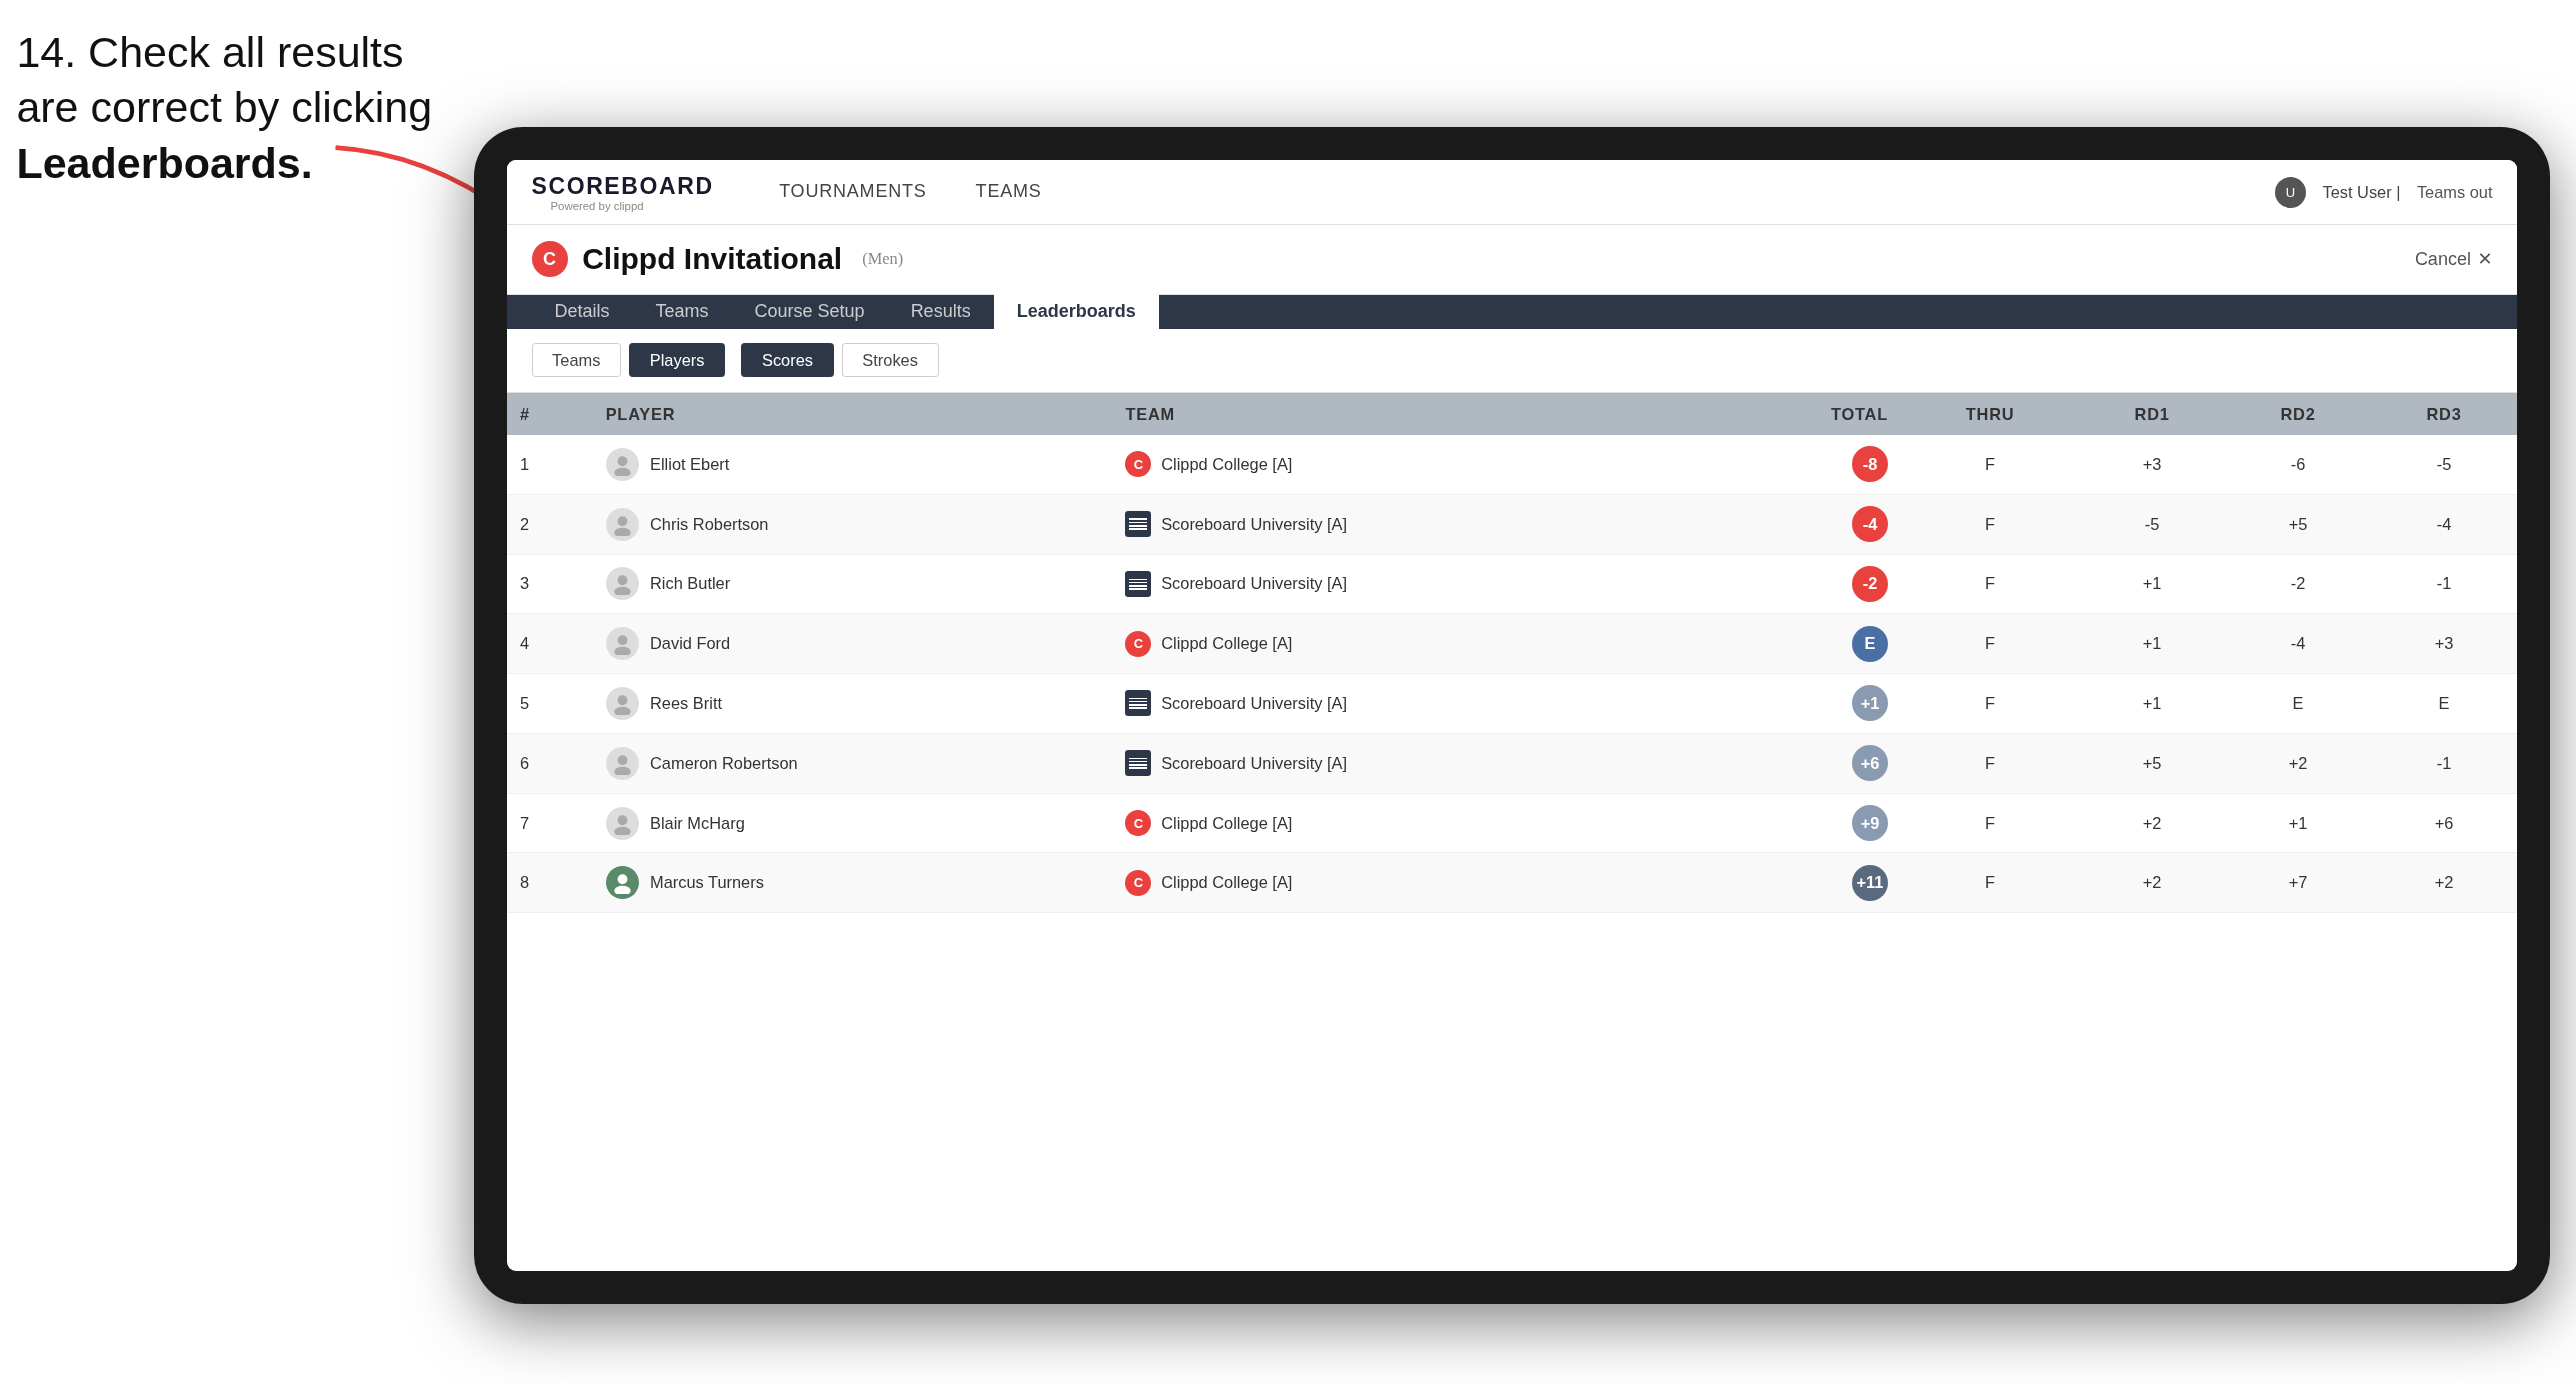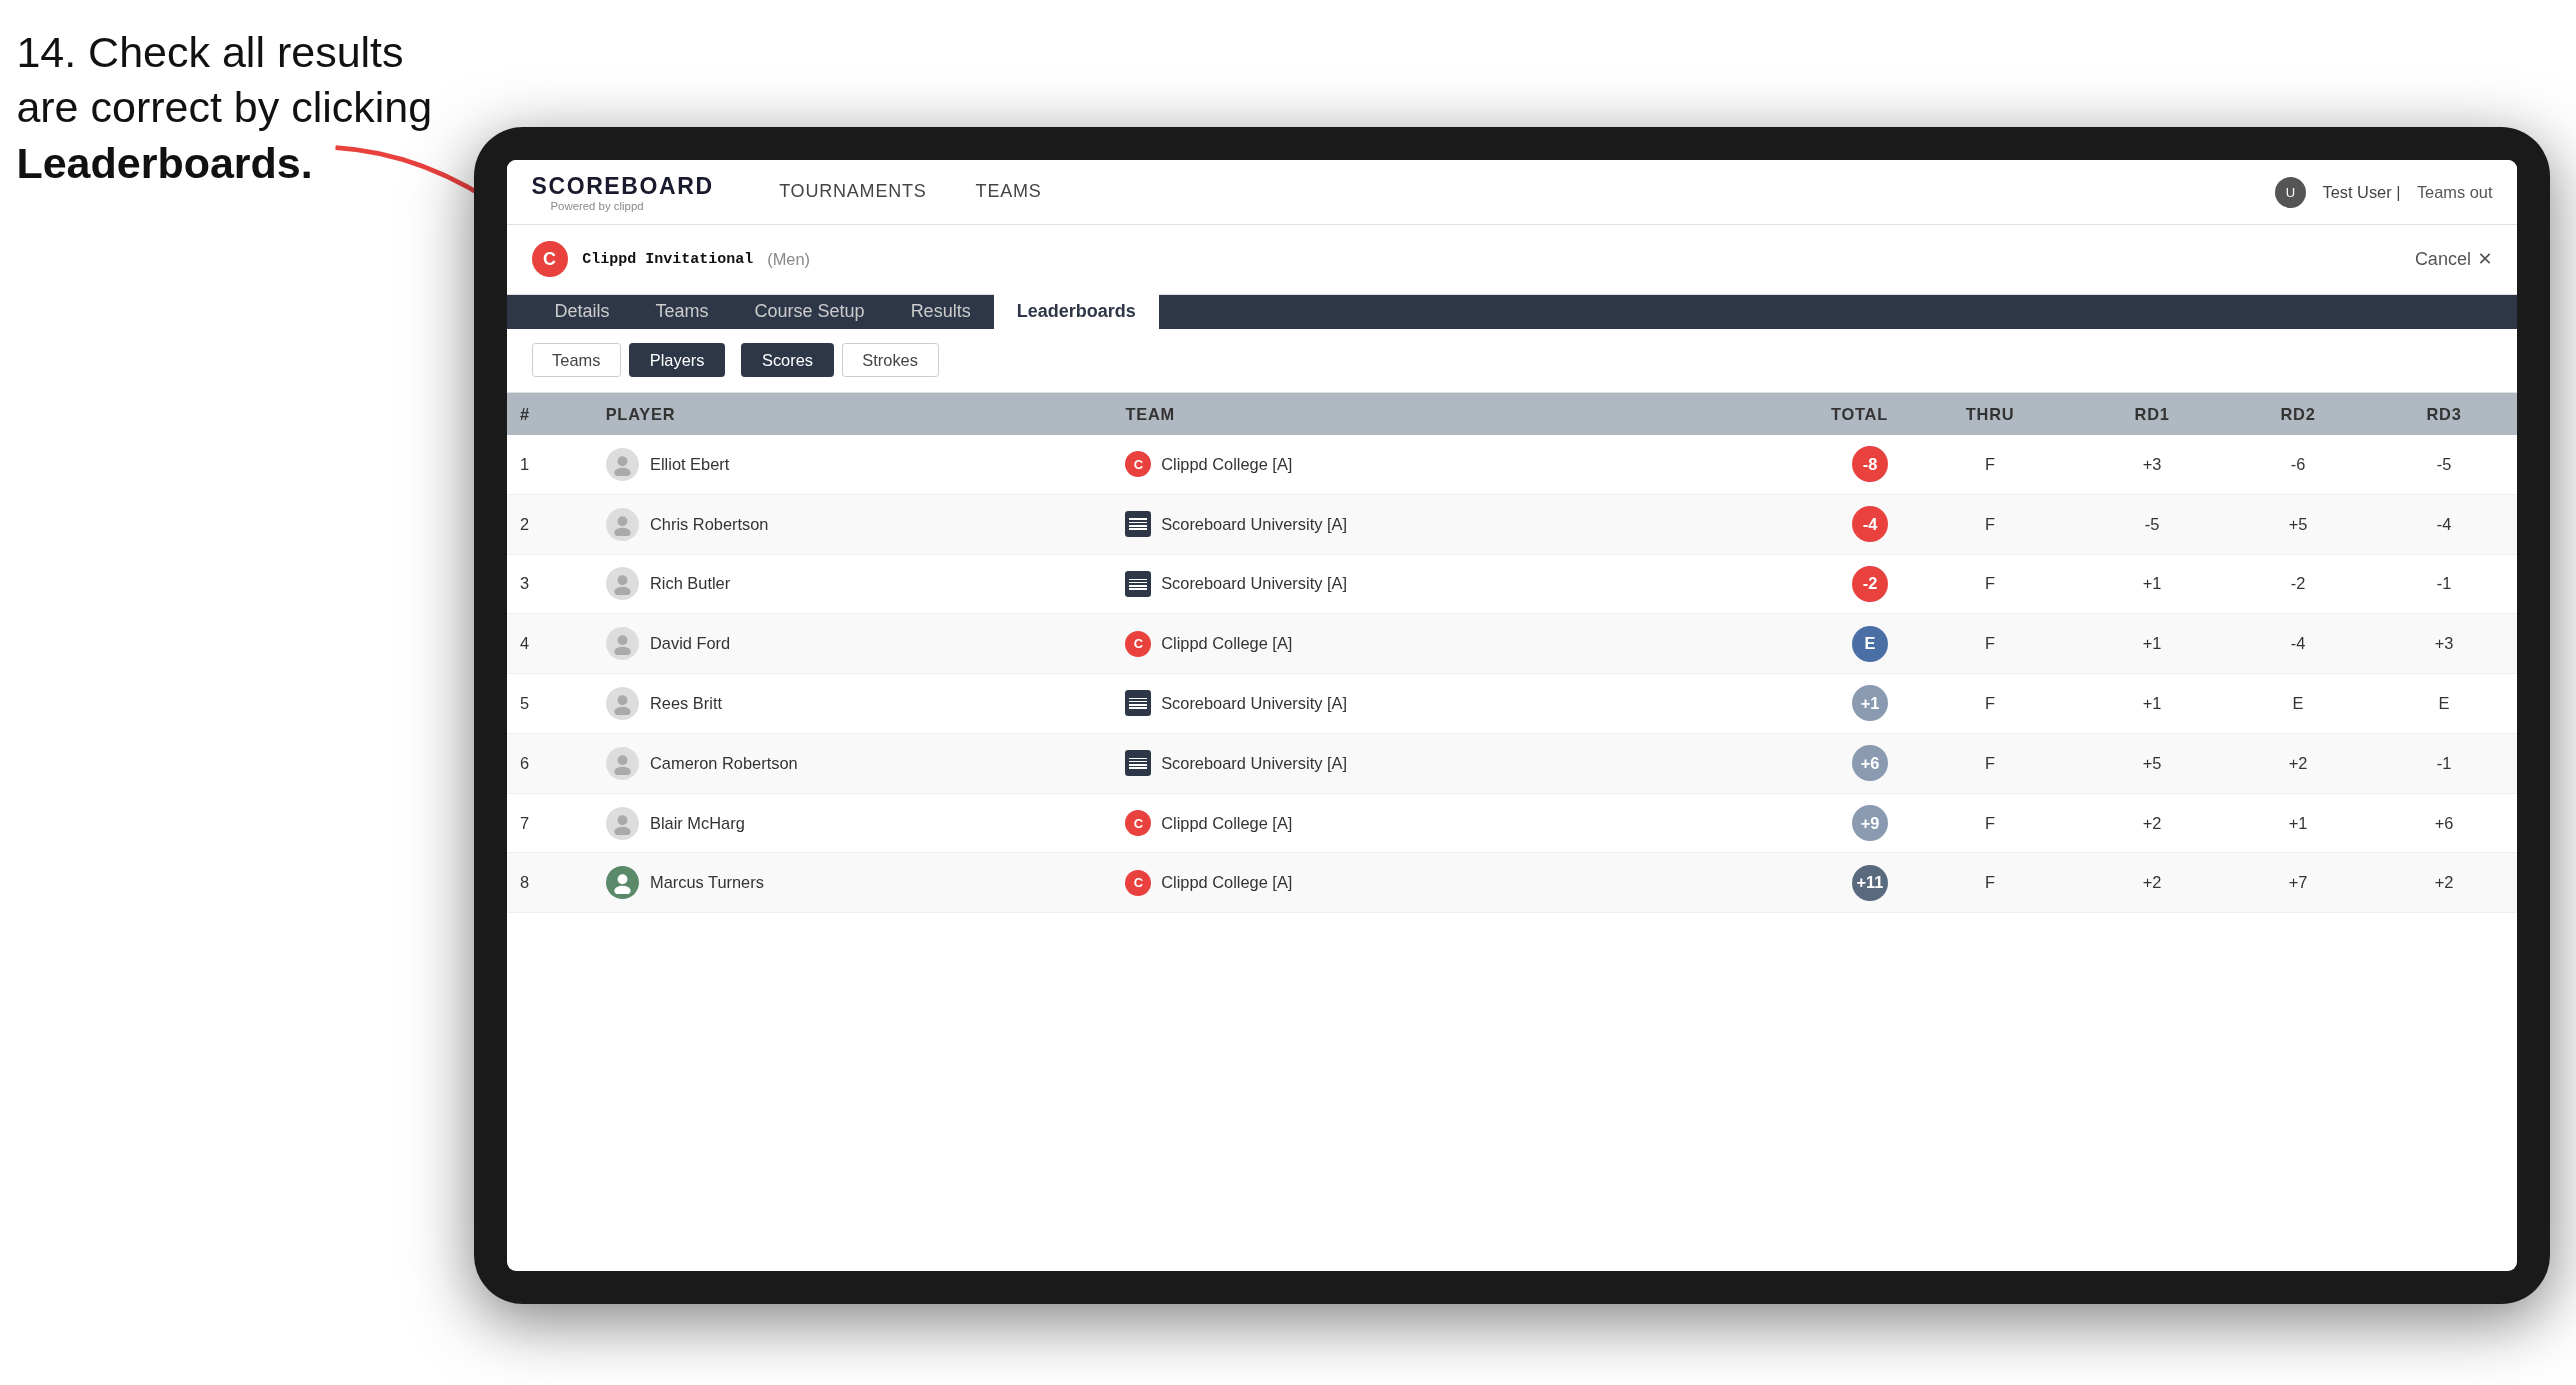--- a/index.html
+++ b/index.html
@@ -138,29 +138,29 @@
       border-radius: 50%;
       display: flex;
       align-items: center;
       justify-content: center;
       color: white;
       font-size: 18px;
       font-weight: 700;
       margin-right: 14.7px;
     }
     .tournament-title {
-      font-size: 15px;
+      font-size: 30px;
       font-weight: 600;
       color: #111;
-      font-family: Liberation Mono, monospace;
     }
     .tournament-subtitle {
       font-size: 16.4px;
       color: #888;
-      margin-left: 14px;
+      margin-left: 20px;
+      font-family: Liberation Serif, serif;
     }
     .cancel-btn {
       margin-left: auto;
       font-size: 18px;
       color: #555;
       cursor: pointer;
       display: flex;
       align-items: center;
       gap: 6.5px;
     }

